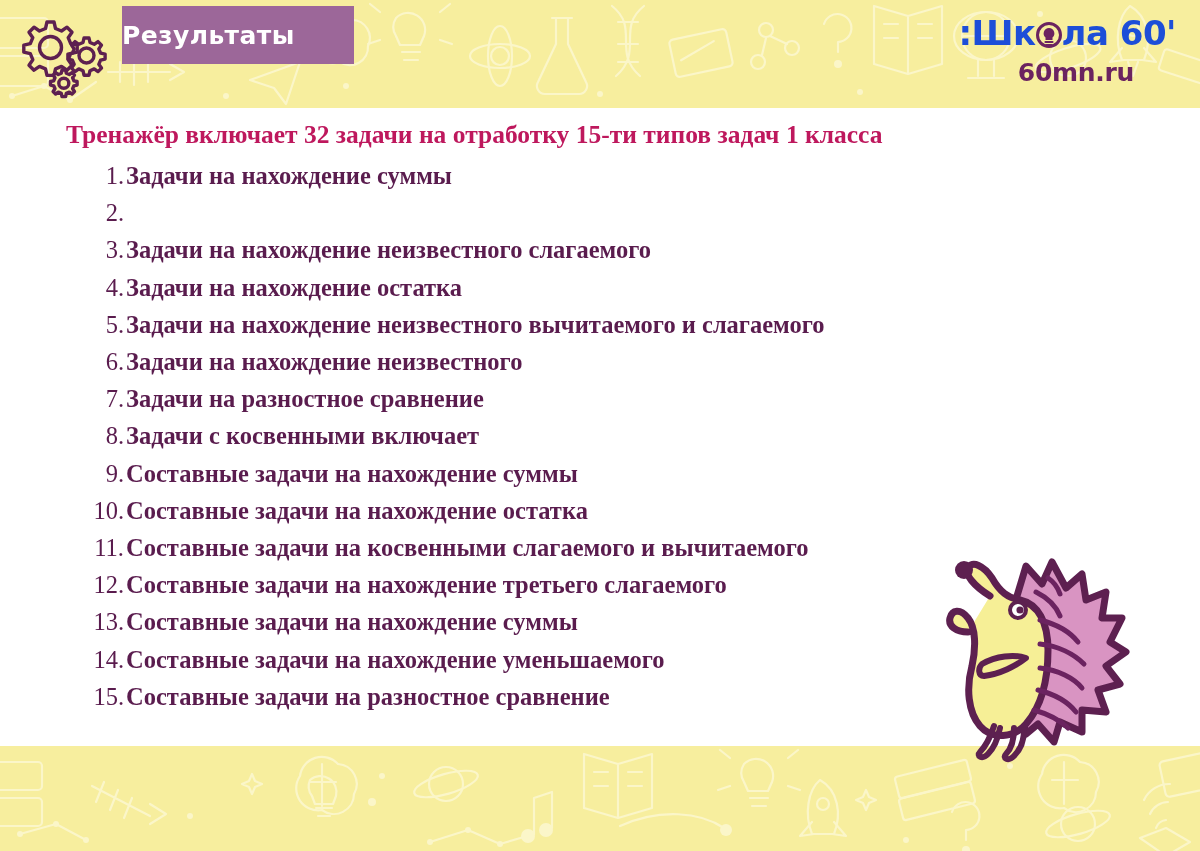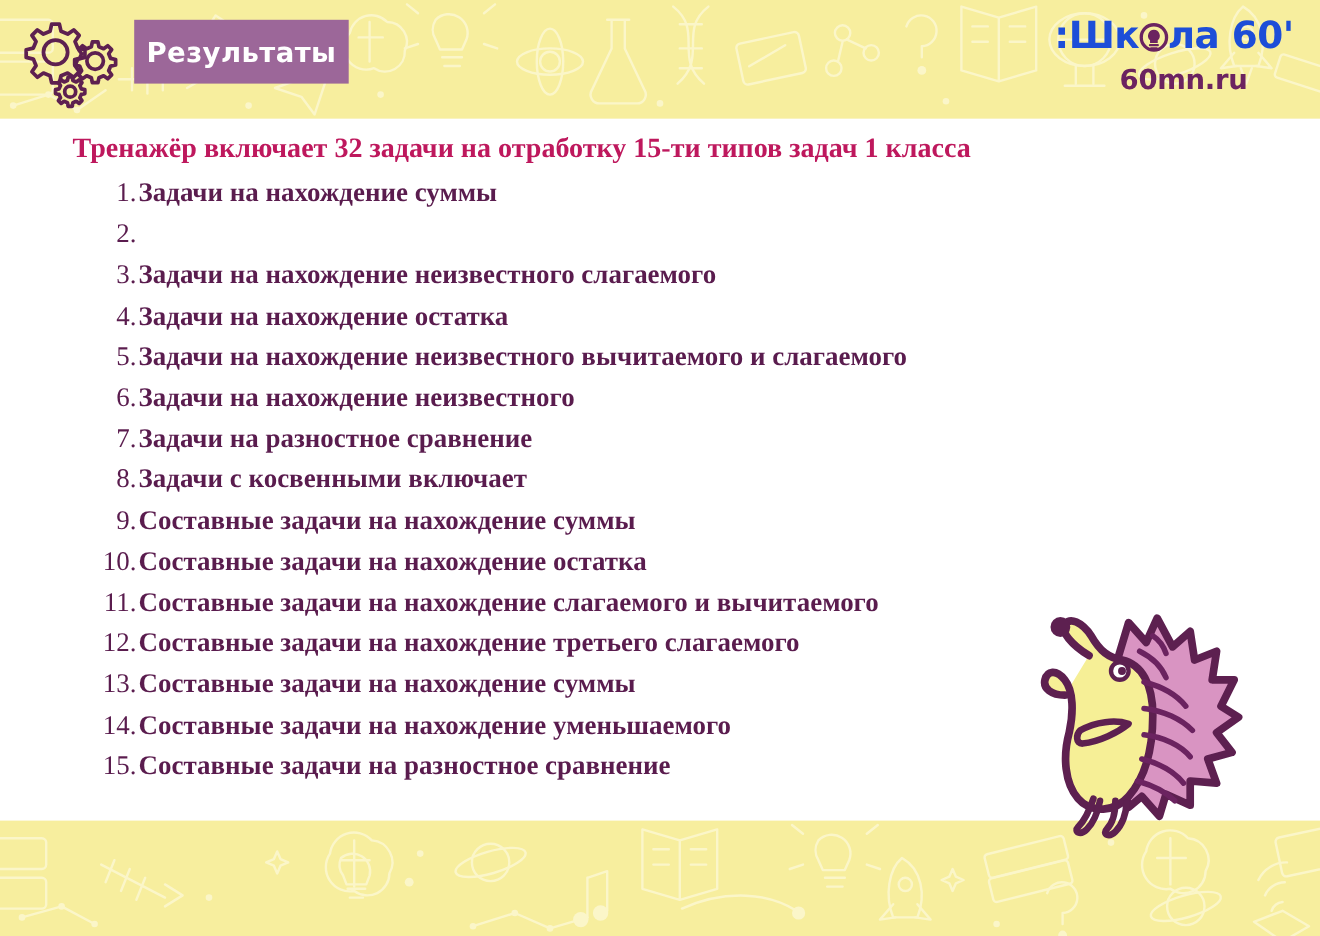--- a/index.html
+++ b/index.html
@@ -39,26 +39,26 @@
   
   .gears {
     position: absolute;
     top: 14px; left: 14px;
     width: 104px; height: 86px;
   }
   .gear-stroke { fill: none; stroke: #5d2050; stroke-width: 3.4; stroke-linejoin: round; }
 
   .title-banner {
     position: absolute;
-    top: 18px; left: 122px;
-    width: 195px; height: 58px;
+    top: 6px; left: 122px;
+    width: 232px; height: 58px;
     background: #9c6799;
     display: flex;
     align-items: center;
-    justify-content: center;
+    justify-content: flex-start;
   }
   .title-banner span {
     color: #ffffff;
     font-family: "DejaVu Sans", sans-serif;
     font-weight: bold;
     font-size: 25px;
     letter-spacing: 0.4px;
   }
 
   
@@ -313,21 +313,21 @@
         <li class="task-item">
         <span class="task-num">9.</span>
         <span class="task-text">Составные задачи на нахождение суммы</span>
       </li>
         <li class="task-item">
         <span class="task-num">10.</span>
         <span class="task-text">Составные задачи на нахождение остатка</span>
       </li>
         <li class="task-item">
         <span class="task-num">11.</span>
-        <span class="task-text">Составные задачи на нахождение слагаемого и вычитаемого</span>
+        <span class="task-text">Составные задачи на косвенными слагаемого и вычитаемого</span>
       </li>
         <li class="task-item">
         <span class="task-num">12.</span>
         <span class="task-text">Составные задачи на нахождение третьего слагаемого</span>
       </li>
         <li class="task-item">
         <span class="task-num">13.</span>
         <span class="task-text">Составные задачи на нахождение суммы</span>
       </li>
         <li class="task-item">

